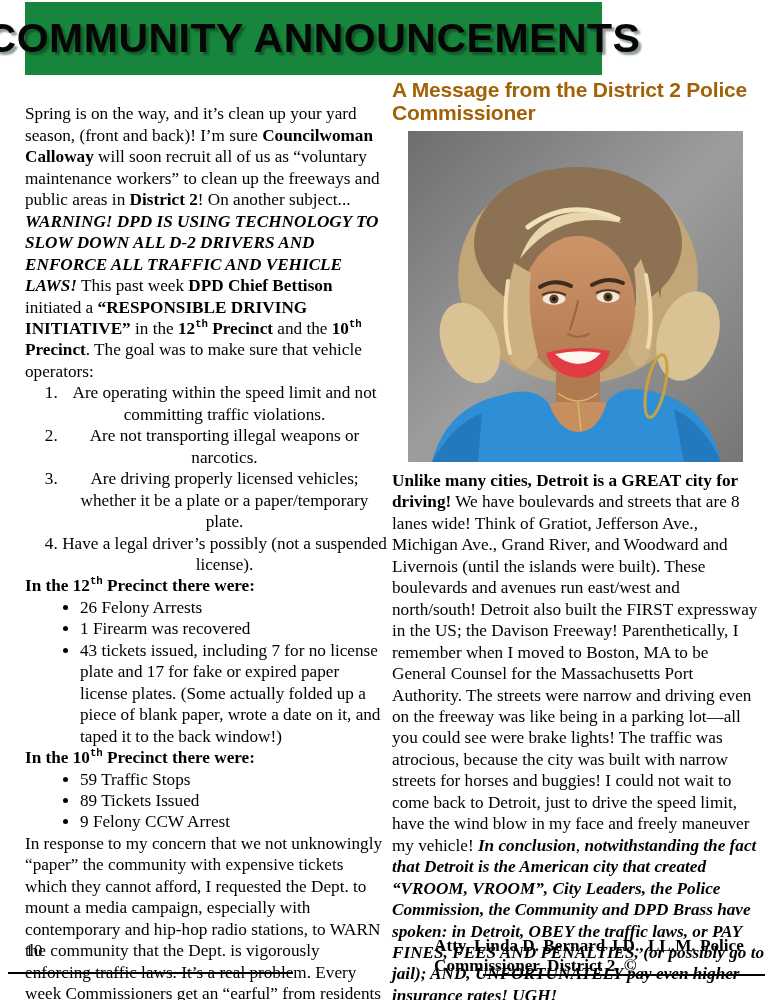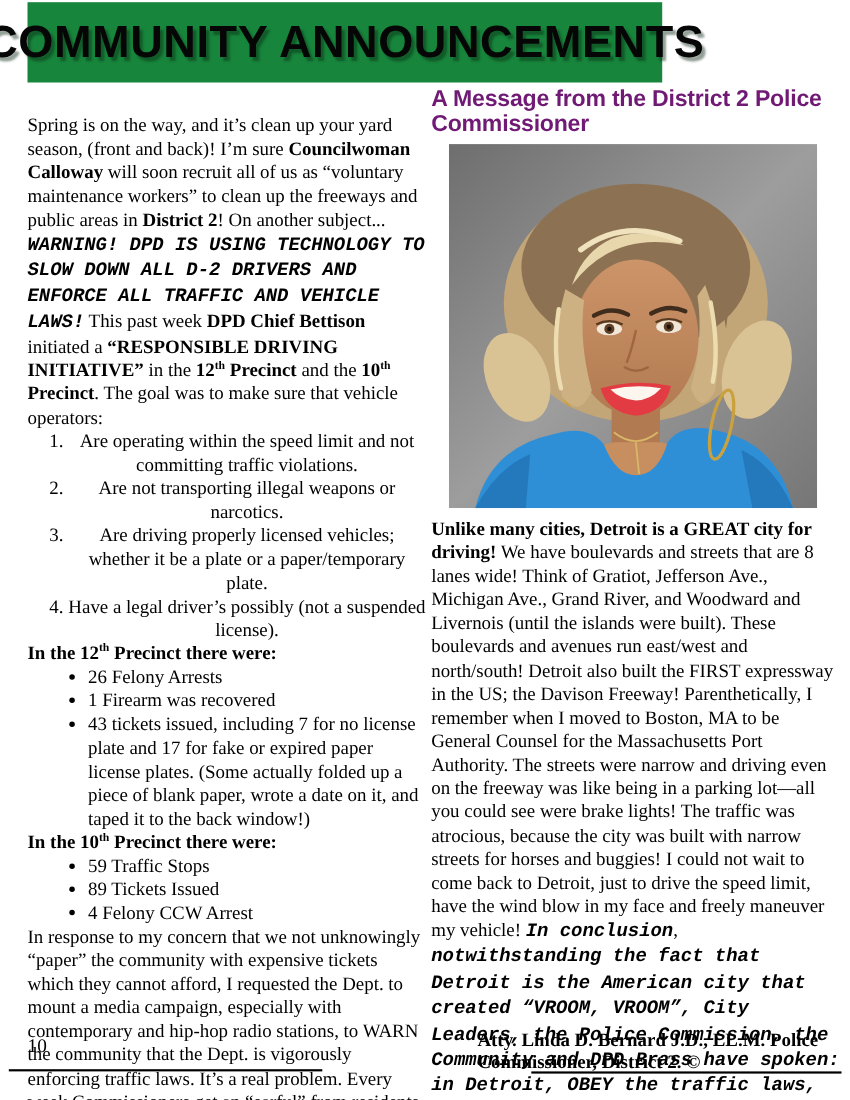--- a/index.html
+++ b/index.html
@@ -22,31 +22,31 @@
   .col-left{
     position:absolute;left:25px;top:82px;width:362px;
     font-size:17.2px;line-height:21.45px;
   }
   .col-right{
     position:absolute;left:392px;top:78px;width:374px;
     font-size:17.2px;line-height:21.45px;
   }
   .richtext{white-space:pre-wrap;}
   .b{font-weight:bold;}
-  .i{font-style:italic;font-family:Liberation Mono, monospace;}
-  .sup{font-size:62%;vertical-align:super;line-height:0;}
+  .i{font-style:italic;}
+  .sup{font-size:62%;vertical-align:super;line-height:0;font-family:Liberation Mono, monospace;}
   p{margin:0;}
   ol.numlist{margin:0;padding-left:37px;}
   ol.numlist li{padding-left:0;text-align:center;}
   ul.bullets{margin:0;padding-left:55px;list-style:disc;}
   .subhead{font-weight:bold;}
   
   .article-heading{
     font-family:"Liberation Sans", sans-serif;font-weight:800;
-    font-size:21px;line-height:23px;letter-spacing:-0.2px;margin:0;color:#701a75;
+    font-size:21px;line-height:23px;letter-spacing:-0.2px;margin:0;color:#a16207;
   }
   .photo{
     position:relative;margin:7px 0 0 16px;width:335px;height:331px;
     overflow:hidden;
   }
   .photo svg{display:block;}
   .photo-caption{
     position:absolute;left:14px;right:18px;bottom:0;height:42px;
     display:flex;align-items:center;justify-content:center;
     color:#fff;font-style:italic;font-size:17px;letter-spacing:0.4px;
@@ -85,21 +85,21 @@
     <ul class="bullets">
         <li>26 Felony Arrests</li>
         <li>1 Firearm was recovered</li>
         <li>43 tickets issued, including 7 for no license plate and 17 for fake or expired paper license plates. (Some actually folded up a piece of blank paper, wrote a date on it, and taped it to the back window!)</li>
       </ul>
 
     <div class="subhead"><span class="b">In the </span><span class="b">10</span><span class="b sup">th</span><span class="b"> Precinct there were:</span></div>
     <ul class="bullets">
         <li>59 Traffic Stops</li>
         <li>89 Tickets Issued</li>
-        <li>4 Felony CCW Arrest</li>
+        <li>9 Felony CCW Arrest</li>
       </ul>
 
     <p>In response to my concern that we not unknowingly “paper” the community with expensive tickets which they cannot afford, I requested the Dept. to mount a media campaign, especially with contemporary and hip-hop radio stations, to WARN the community that the Dept. is vigorously enforcing traffic laws. It’s a real problem. Every week Commissioners get an “earful” from residents about the running of red lights and speeding in Detroit. Recently a bus load of frustrated Detroiters went to Lansing requesting that the Legislature address their concerns about speeding and the running of red lights with specific enforcement legislation targeted for Detroit!</p>
   </div>
 
   <div class="col-right">
     <h2 class="article-heading">A Message from the District 2 Police Commissioner</h2>
 
     <div class="photo">
       <svg width="335" height="331" viewBox="0 0 335 331" xmlns="http://www.w3.org/2000/svg">

